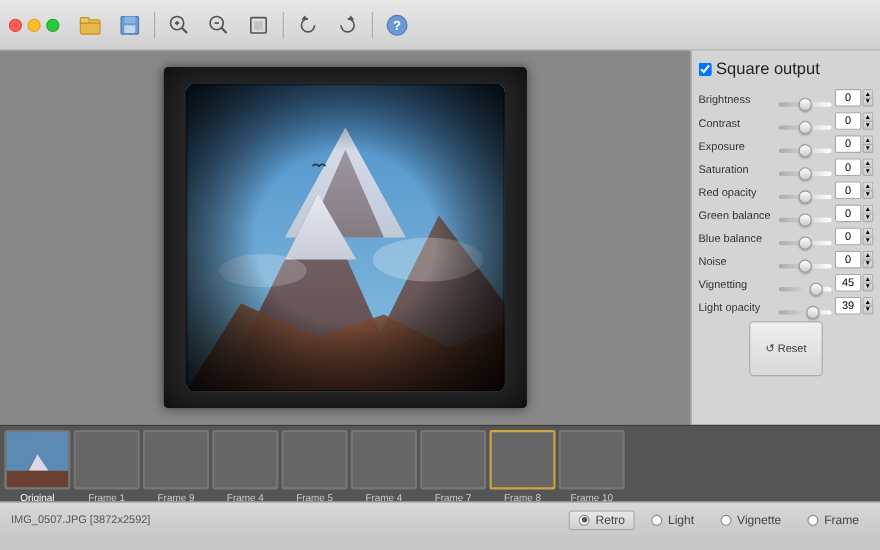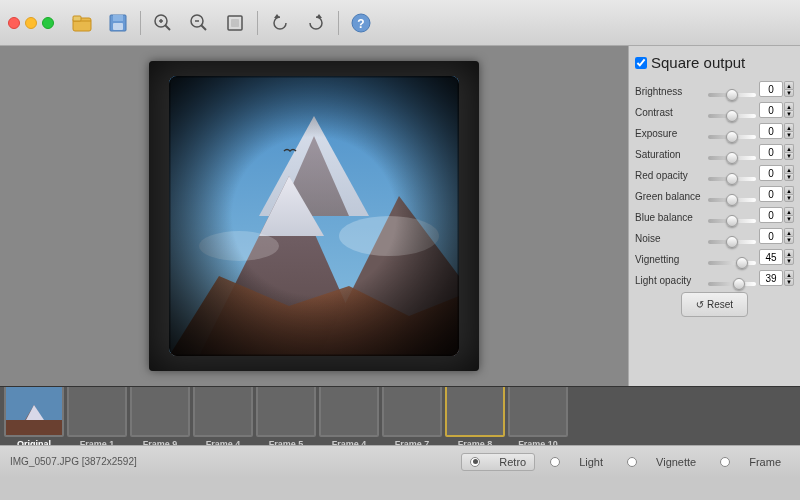--- a/index.html
+++ b/index.html
@@ -175,40 +175,39 @@
       font-size: 6px;
       cursor: pointer;
       line-height: 1;
     }
     .stepper-btn:first-child { border-radius: 2px 2px 0 0; border-bottom: none; }
     .stepper-btn:last-child { border-radius: 0 0 2px 2px; }
 
     .reset-btn {
       display: block;
       margin: 6px auto 0;
-      padding: 6px 14px;
+      padding: 18px 14px;
       background: linear-gradient(to bottom, #f0f0f0, #d8d8d8);
       border: 1px solid #aaa;
       border-radius: 4px;
       font-size: 10px;
       cursor: pointer;
       color: #333;
     }
 
     
     #filmstrip {
-      height: 59px;
+      height: 70px;
       background: #555;
       border-top: 1px solid #333;
       display: flex;
-      align-items: center;
+      align-items: flex-start;
       padding: 4px 4px;
       gap: 3px;
       overflow: hidden;
-      font-weight: bold;
     }
 
     .film-item {
       display: flex;
       flex-direction: column;
       align-items: center;
       flex-shrink: 0;
     }
     .film-thumb {
       width: 60px;
@@ -250,21 +249,21 @@
       padding: 0 10px;
     }
     .bottom-tabs {
       display: flex;
       gap: 6px;
       align-items: center;
     }
     .bottom-tab {
       display: flex;
       align-items: center;
-      gap: 19px;
+      gap: 5px;
       padding: 2px 8px;
       border-radius: 3px;
       cursor: pointer;
       font-size: 11px;
       color: #444;
       background: transparent;
       border: 1px solid transparent;
       justify-content: flex-end;
     }
     .bottom-tab.active {

